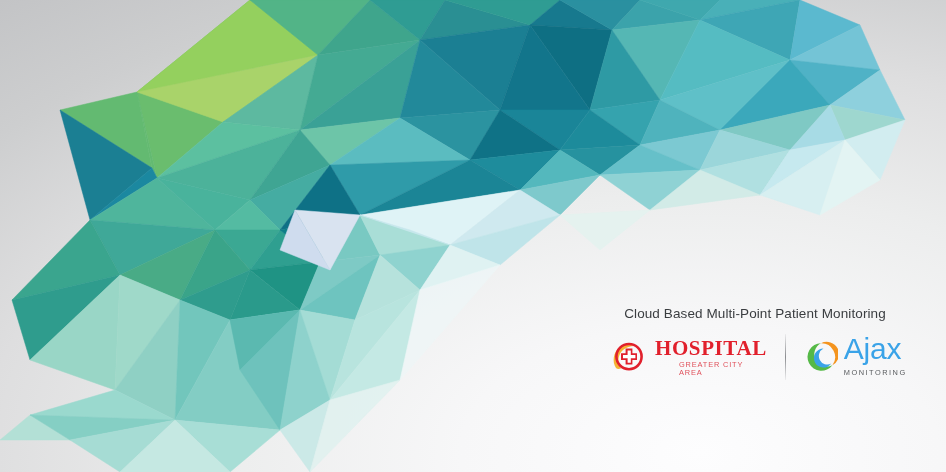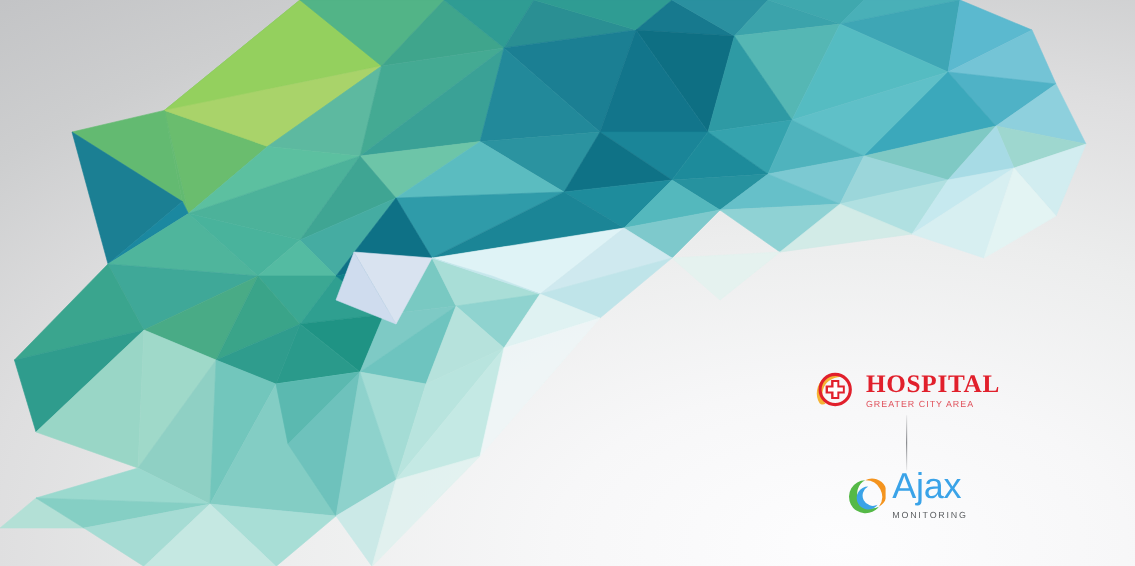--- a/index.html
+++ b/index.html
@@ -39,21 +39,20 @@
     letter-spacing: 0.1px;
     white-space: nowrap;
     text-align: center;
     margin: 0 0 12px 0;
     line-height: 16px;
   }
   .logo-row {
     display: flex;
     align-items: center;
     gap: 2px;
-    flex-direction: column;
   }
   .logo-hospital, .logo-ajax {
     display: flex;
     align-items: center;
   }
   .logo-hospital { gap: 7px; }
   .logo-ajax { gap: 6px; }
   .mark {
     display: block;
     flex: none;
@@ -71,20 +70,21 @@
     letter-spacing: 0.6px;
     color: #e1202c;
     line-height: 20px;
   }
   .hosp-sub {
     font-size: 7.4px;
     letter-spacing: 0.85px;
     color: #e0505a;
     margin-top: 3px;
     line-height: 8px;
+    margin-left: 24px;
   }
   .divider {
     width: 1px;
     height: 46px;
     background: linear-gradient(to bottom, rgba(150,152,155,0.12), rgba(120,122,126,0.85), rgba(150,152,155,0.12));
     margin: 0 16px;
     flex: none;
   }
   .ajax-words {
     display: flex;
@@ -230,20 +230,21 @@
         <polygon points="420,290 500,265 400,380" fill="#edf6f7" fill-opacity="0.75" stroke="#edf6f7" stroke-width="0.5"></polygon>
         <polygon points="760,195 790,150 845,140" fill="#c6e9ef" stroke="#c6e9ef" stroke-width="0.5"></polygon>
         <polygon points="760,195 845,140 820,215" fill="#d7eff1" stroke="#d7eff1" stroke-width="0.5"></polygon>
         <polygon points="905,120 845,140 880,180" fill="#d2edf0" stroke="#d2edf0" stroke-width="0.5"></polygon>
         <polygon points="845,140 820,215 880,180" fill="#e3f4f3" stroke="#e3f4f3" stroke-width="0.5"></polygon>
       </g>
   </svg>
 
   <div class="lockup">
 
+    <div class="tagline">Cloud Based Multi-Point Patient Monitoring</div>
 
     <div class="logo-row">
 
       <div class="logo-hospital">
         <svg class="mark" width="38" height="38" viewBox="0 0 38 38">
           <path d="M6 30 C2 24 3 14 10 9 C14 6.3 20 6 24 8 C16 8.5 10.5 12.5 8.8 19 C7.6 23.6 8.6 27.4 11 30.5 C9.2 31.2 7.2 31.3 6 30 Z" fill="#f5b335"></path>
           <circle cx="19" cy="18.6" r="12.6" fill="none" stroke="#e1202c" stroke-width="2.6"></circle>
           <path d="M15.6 10.6 h6.8 v4.6 h4.6 v6.8 h-4.6 v4.6 h-6.8 v-4.6 h-4.6 v-6.8 h4.6 Z" fill="#e1202c"></path>
           <path d="M17.6 12.4 h3.2 v4.6 h4.6 v3.2 h-4.6 v4.6 h-3.2 v-4.6 h-4.6 v-3.2 h4.6 Z" fill="#ffffff"></path>
         </svg>

